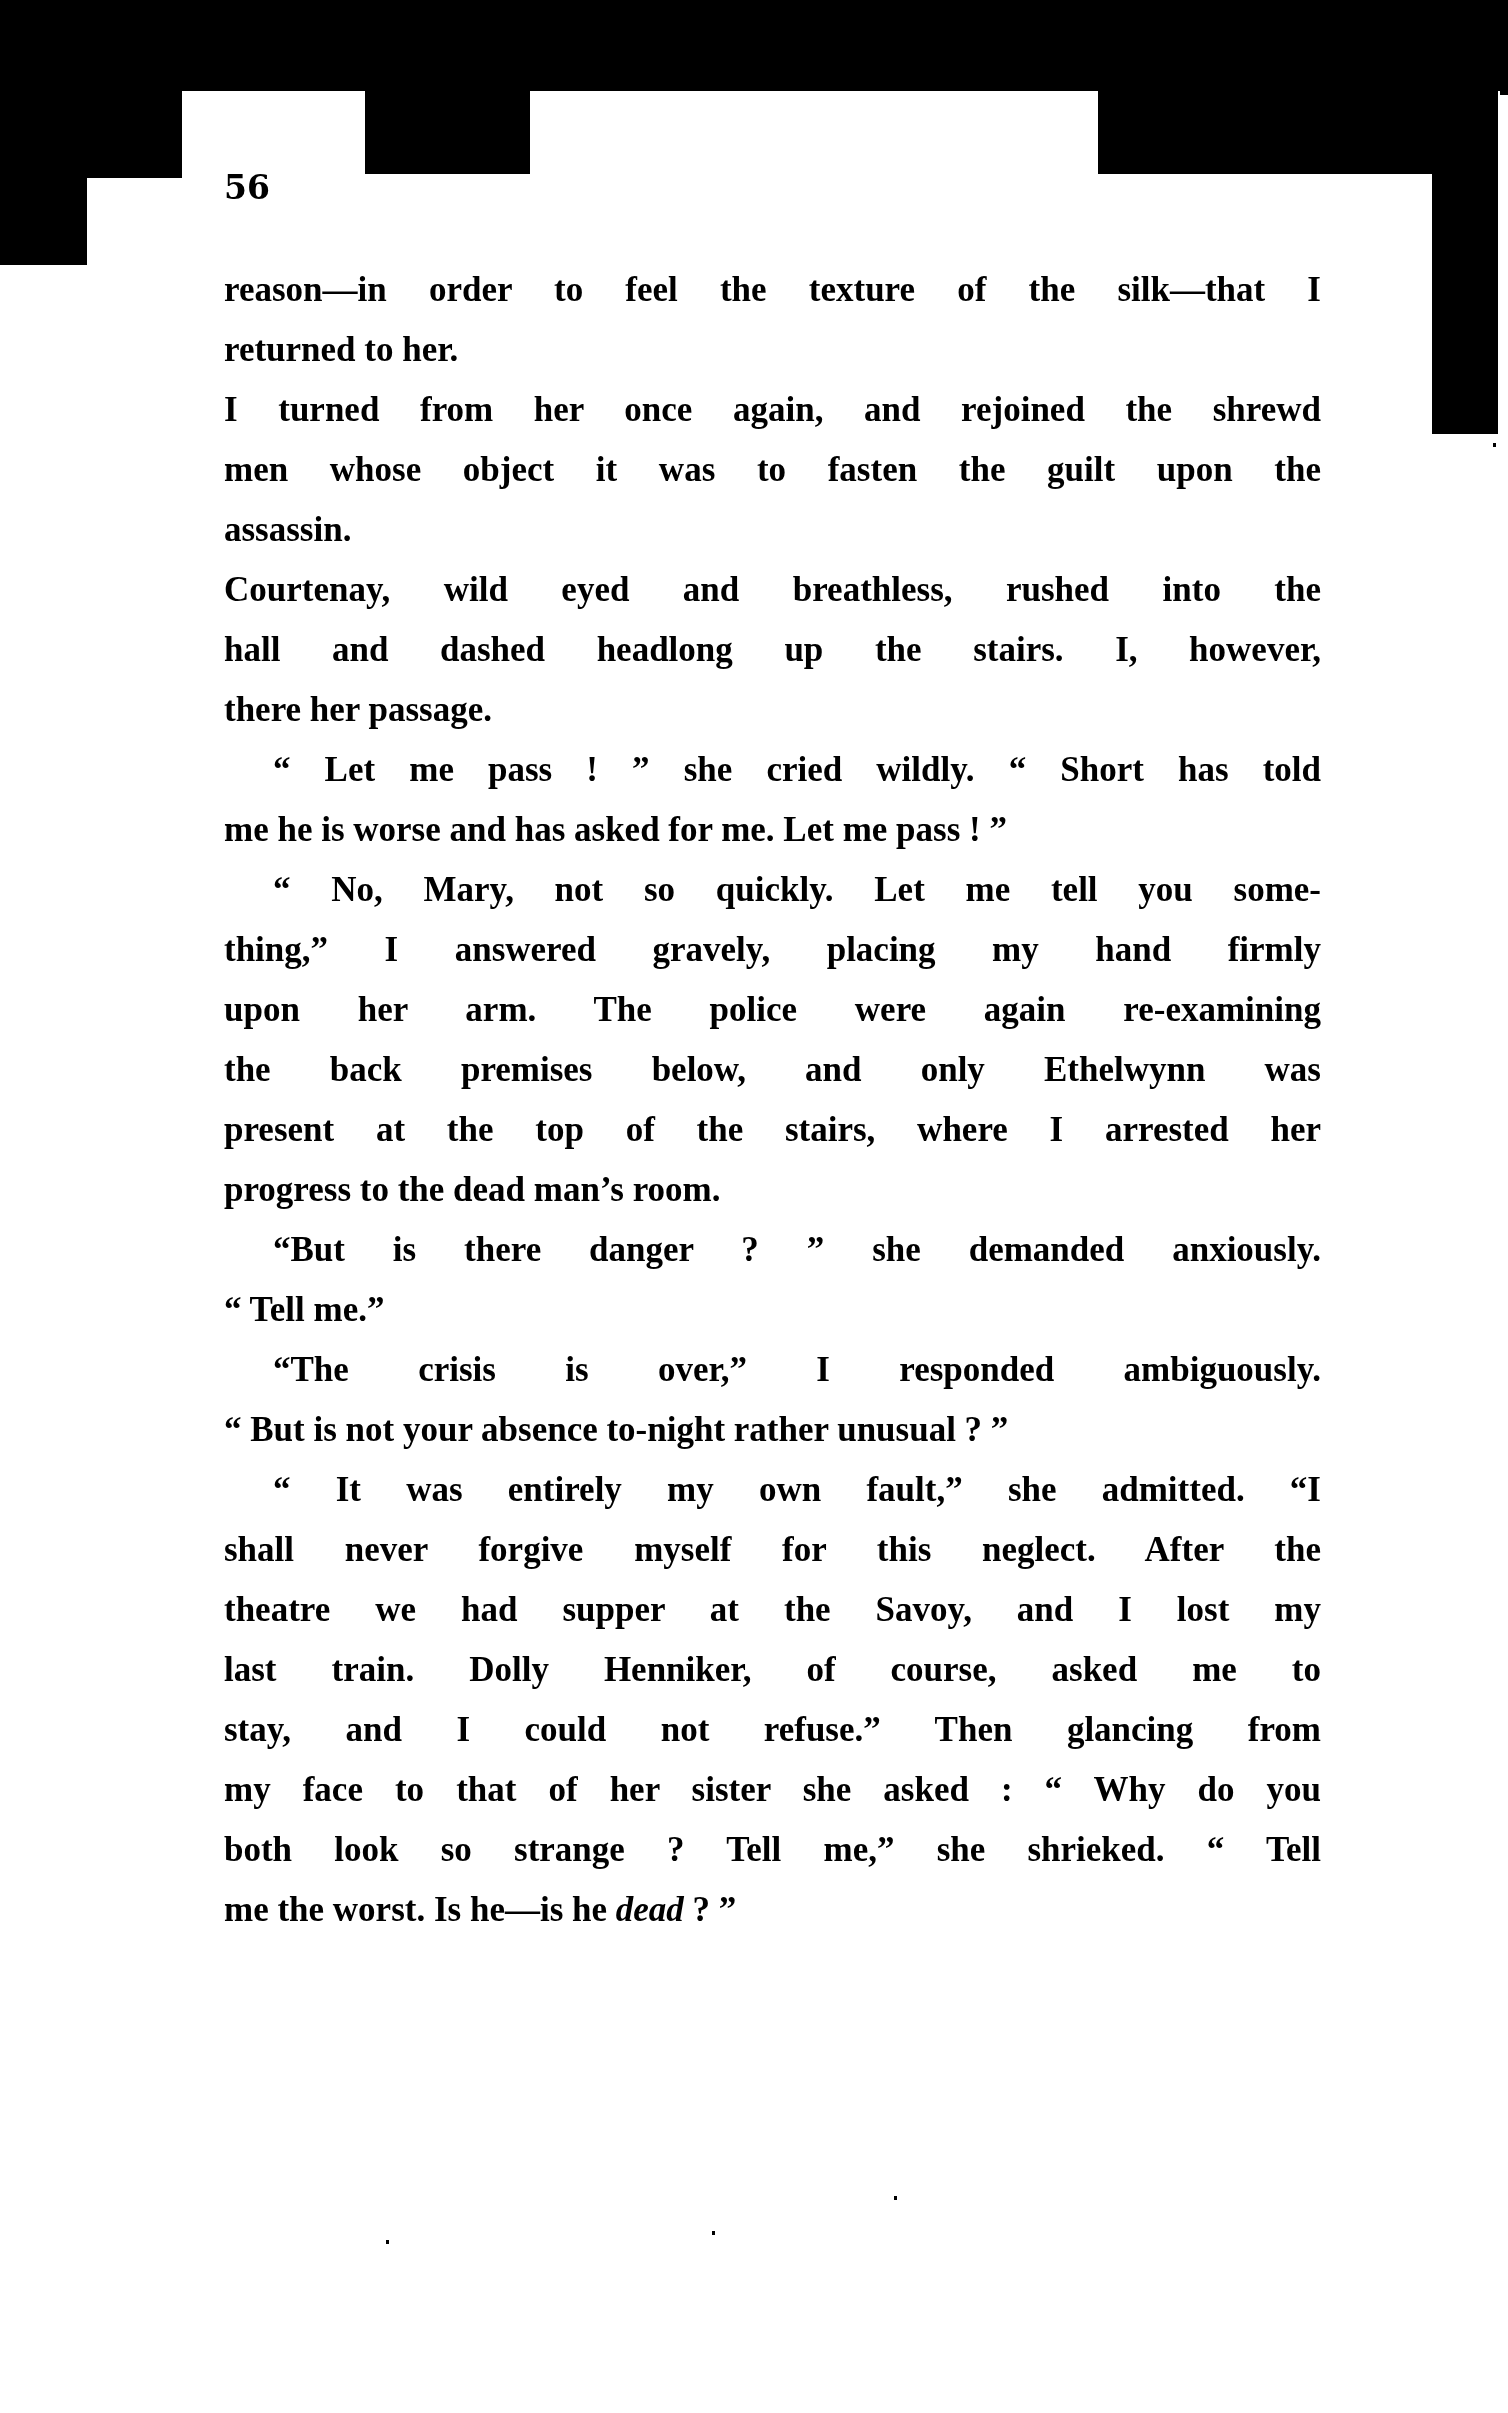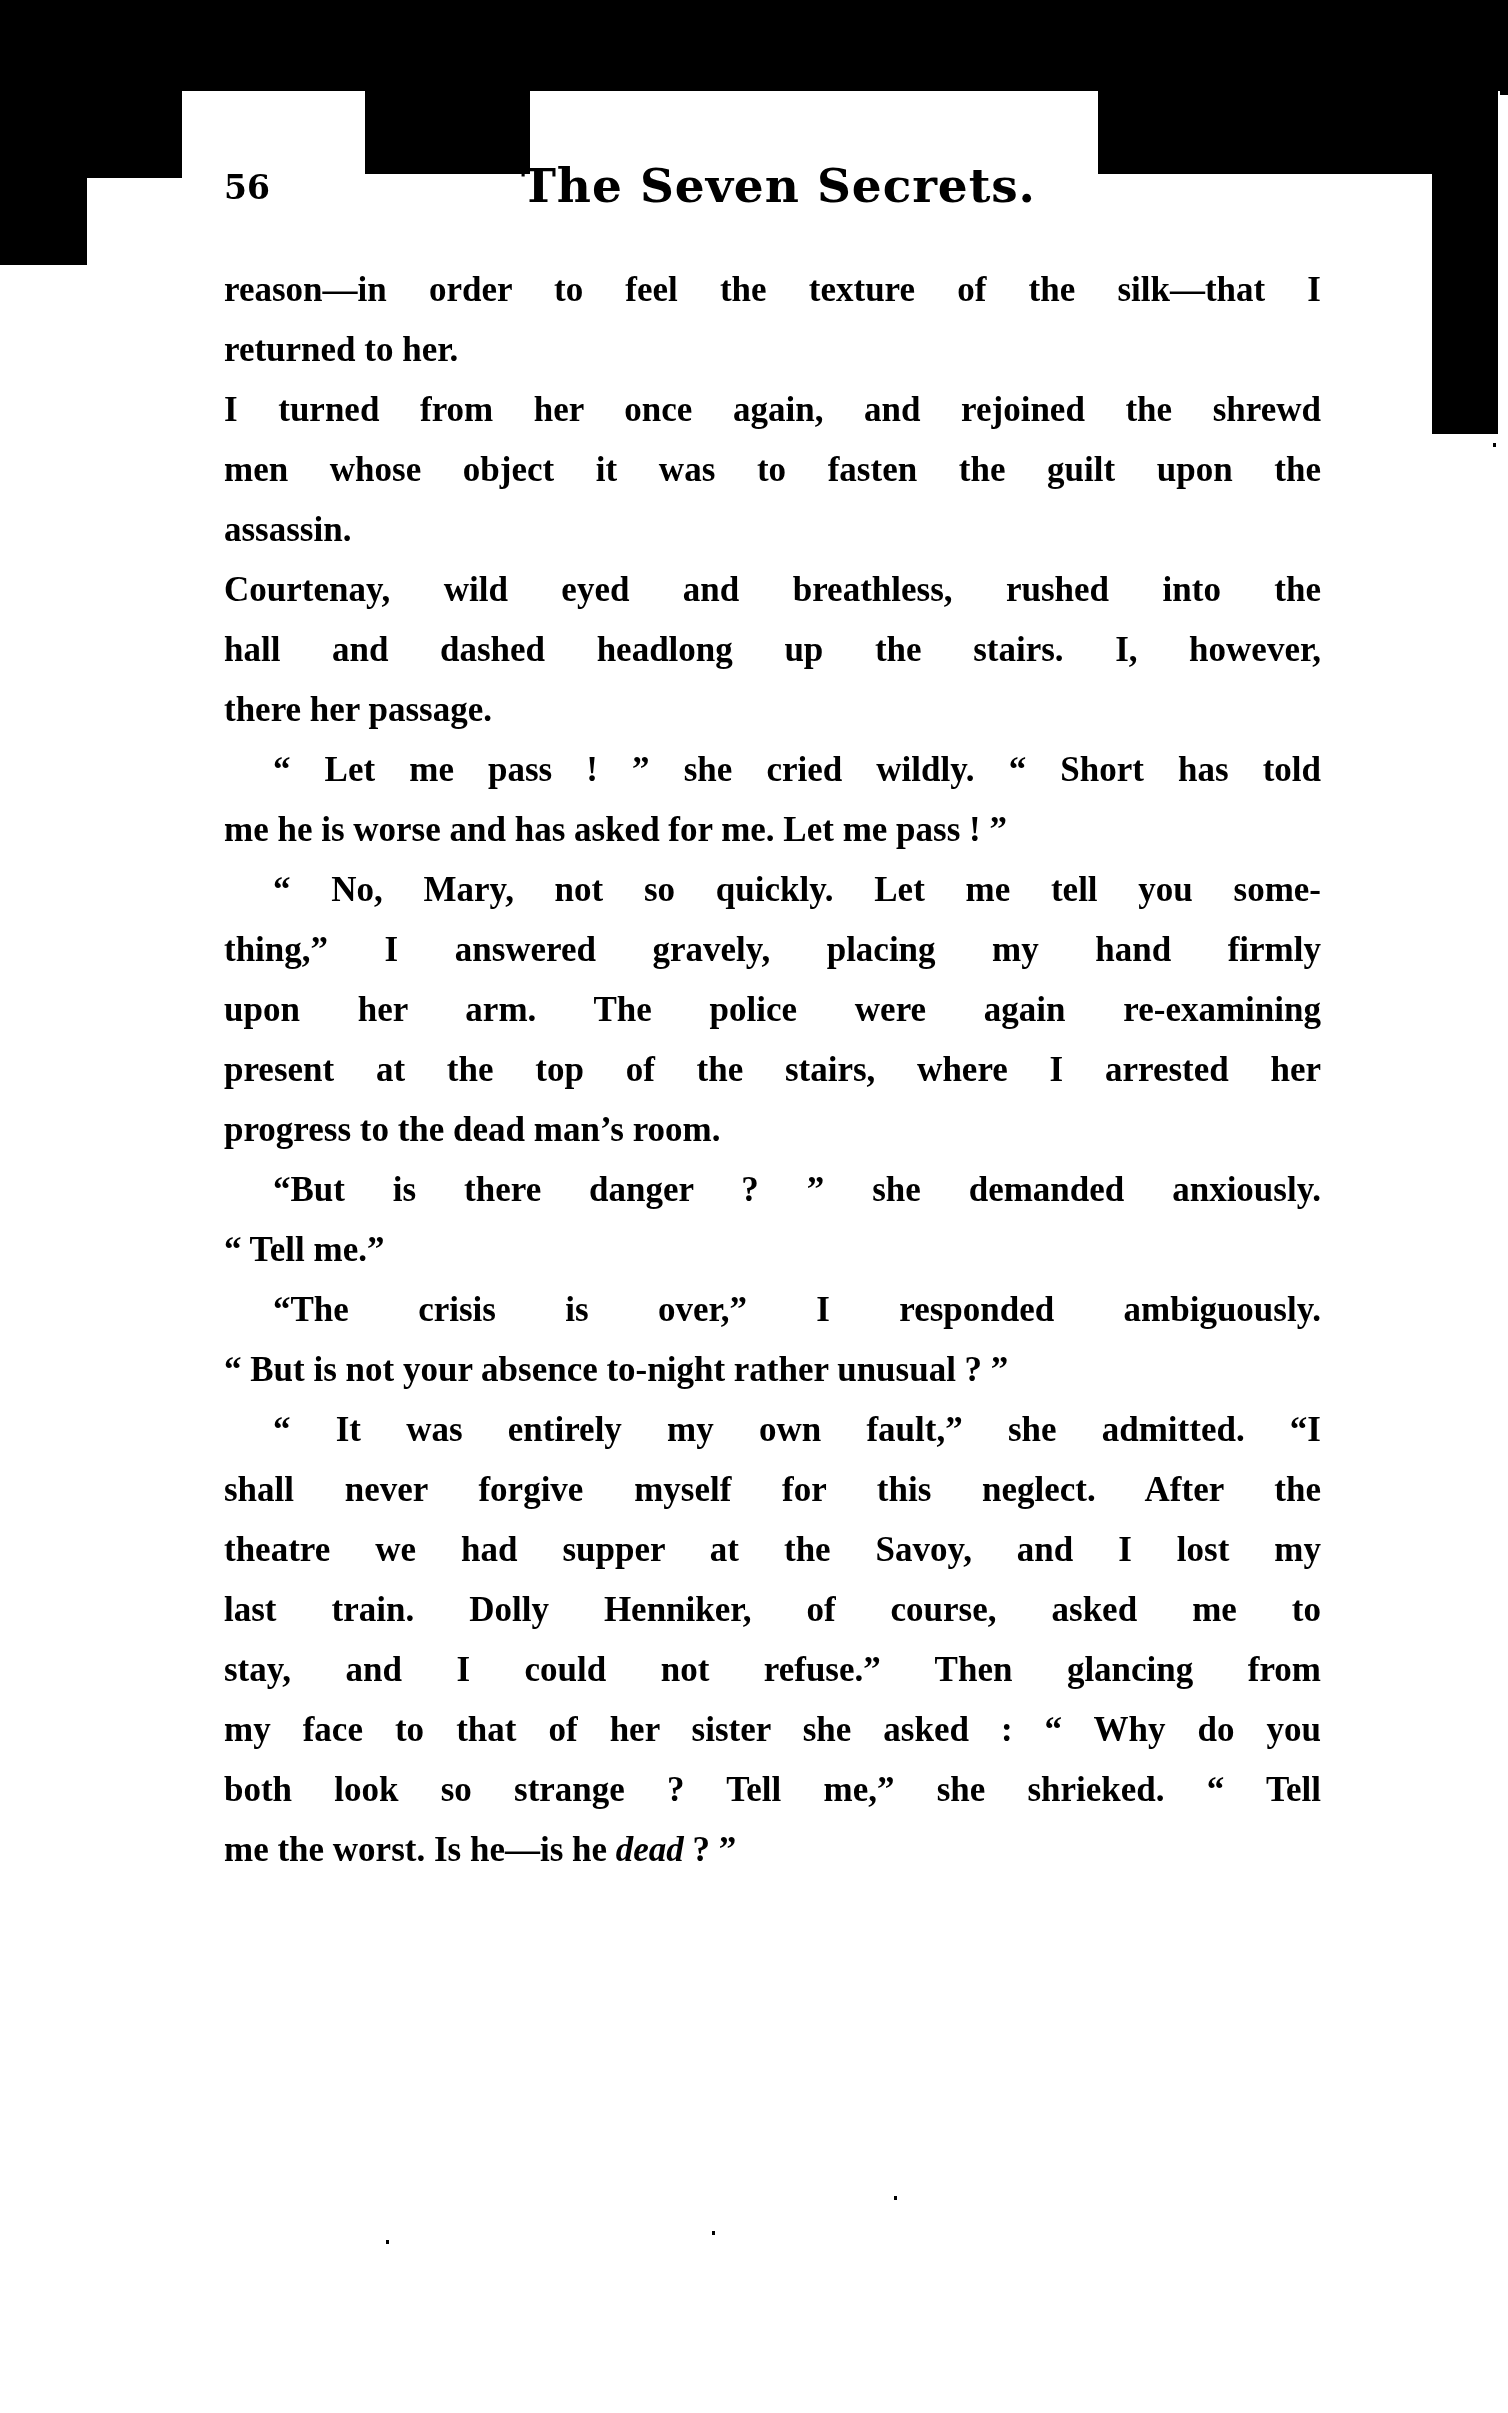--- a/index.html
+++ b/index.html
@@ -48,21 +48,20 @@
 <div class="band" id="band-top"></div>
 <div class="band" id="band-top-left-a"></div>
 <div class="band" id="band-top-left-b"></div>
 <div class="band" id="band-notch-1"></div>
 <div class="band" id="band-notch-2"></div>
 <div class="band" id="band-right"></div>
 <div class="band" id="band-right-top"></div>
 
 <div class="header">
   <span class="page-number">56</span>
-  <span class="running-title">The Seven Secrets.</span>
 </div>
 
 <div class="body-text" id="body-text">
     <div>
       <span class="line">reason—in order to feel the texture of the silk—that I</span>
       <span class="line last">returned to her.</span>
     </div>
     <div>
       <span class="line">I turned from her once again, and rejoined the shrewd</span>
       <span class="line">men whose object it was to fasten the guilt upon the</span>
@@ -74,20 +73,21 @@
       <span class="line last">there her passage.</span>
     </div>
     <div>
       <span class="line indent">“ Let me pass ! ” she cried wildly.  “ Short has told</span>
       <span class="line last">me he is worse and has asked for me.  Let me pass ! ”</span>
     </div>
     <div>
       <span class="line indent">“ No, Mary, not so quickly.  Let me tell you some-</span>
       <span class="line">thing,” I answered gravely, placing my hand firmly</span>
       <span class="line">upon her arm.  The police were again re-examining</span>
+      <span class="line">the back premises below, and only Ethelwynn was</span>
       <span class="line">present at the top of the stairs, where I arrested her</span>
       <span class="line last">progress to the dead man’s room.</span>
     </div>
     <div>
       <span class="line indent">“But is there danger ? ” she demanded anxiously.</span>
       <span class="line last">“ Tell me.”</span>
     </div>
     <div>
       <span class="line indent">“The crisis is over,” I responded ambiguously.</span>
       <span class="line last">“ But is not your absence to-night rather unusual ? ”</span>

